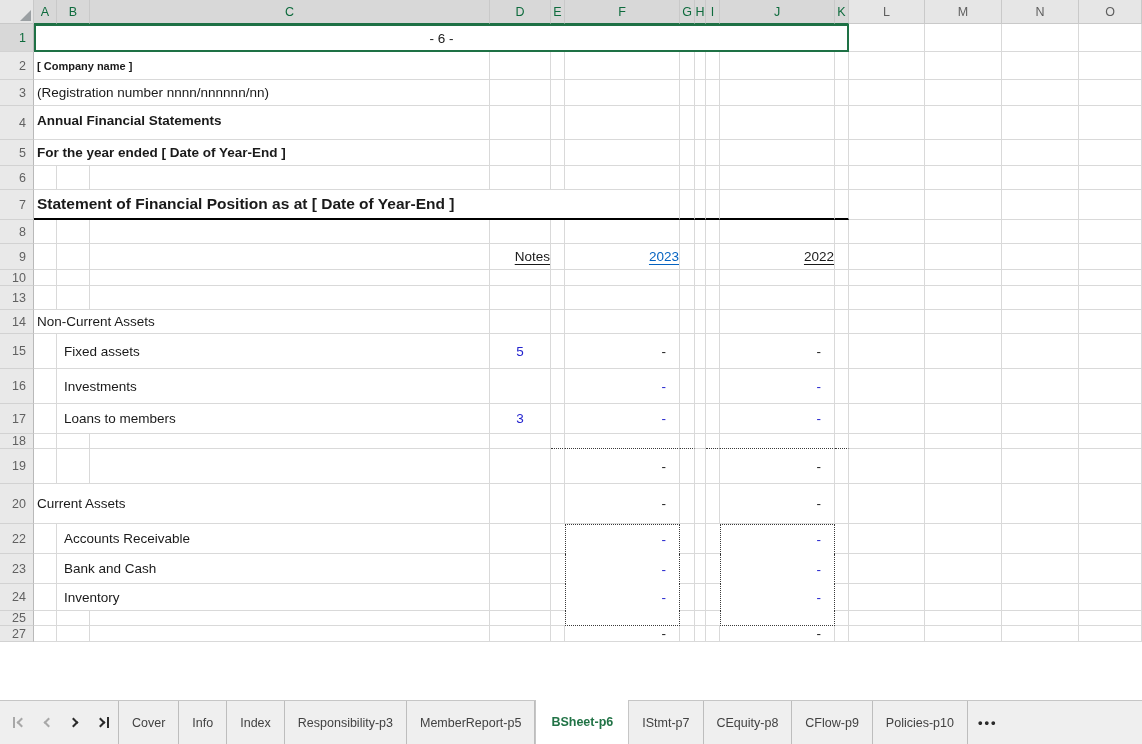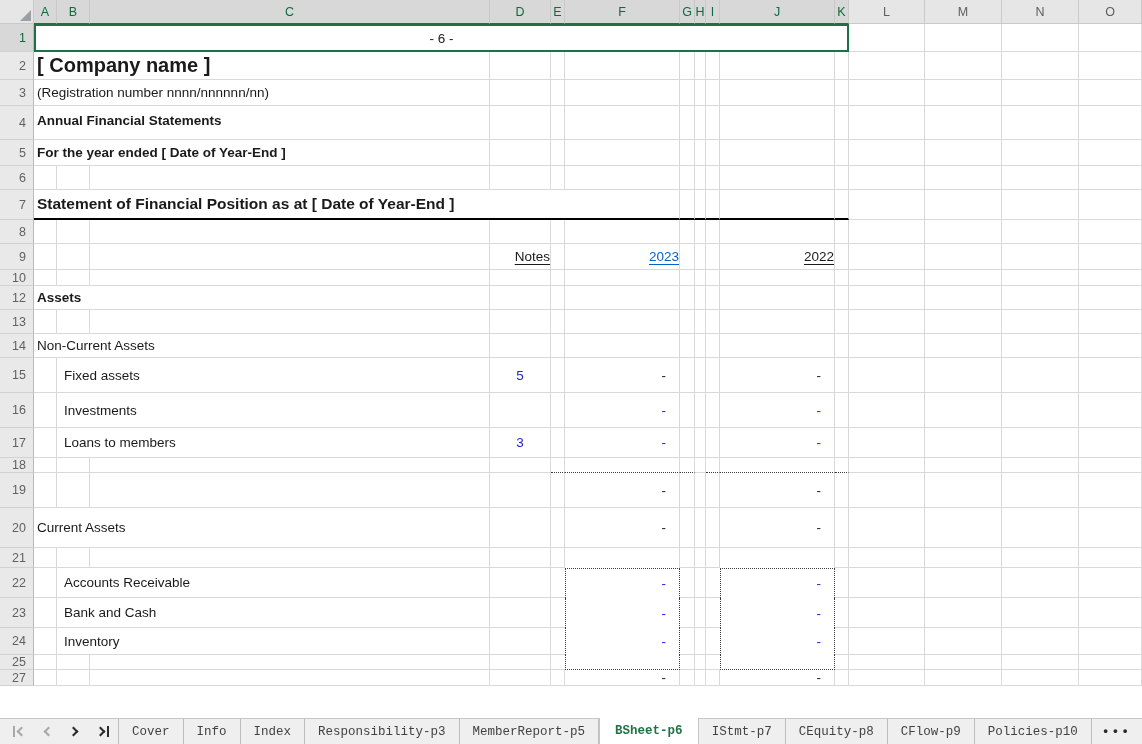--- a/index.html
+++ b/index.html
@@ -18,41 +18,41 @@
   
   td.rh { background:#E9E9E9; color:#616161; font-size:12.5px; text-align:right; padding-right:7px;
     border-right:1px solid #B9B9B9; border-bottom:1px solid #D2D2D2; overflow:visible; }
   td.rh.selrow { background:#D8D8D8; color:#0E6B3D; }
   
   td.sel { border:2px solid #1E7145; text-align:center; position:relative; overflow:visible; }
   
   .pa  { padding-left:3px; }
   .pb  { padding-left:7px; }
   .b   { font-weight:700; }
-  .big { font-size:20px; font-weight:700; }
+  .big { font-size:11px; font-weight:700; }
   .ttl { font-size:15.5px; font-weight:700; }
   .vb  { vertical-align:bottom; padding-bottom:4px; }
   .ctr { text-align:right; }
   .und { text-decoration:underline; text-underline-offset:3px; }
   .link { color:#0563C1; }
   .note { color:#2323CE; text-align:center; }
   .val  { text-align:right; padding-right:13px; }
   .vblue { color:#2323CE; }
   
   .bthick { border-bottom:2.5px solid #000 !important;margin-left:29px; }
   .dotb  { border-bottom:1px dotted #3a3a3a !important; }
   .no-r  { border-right:none !important; }
   .no-b  { border-bottom:none !important; }
   .box-l { border-left:1px dotted #3a3a3a; }
   .box-r { border-right:1px dotted #3a3a3a !important; }
   .box-t { border-top:1px dotted #3a3a3a; }
   .box-b { border-bottom:1px dotted #3a3a3a !important; }
   
-  .tabstrip { position:absolute; left:0; bottom:0; width:1142px; height:26px; background:#EFEFEF;
-    border-top:1px solid #C6C6C6; display:flex; align-items:stretch;font-family:Liberation Mono, monospace; }
+  .tabstrip { position:absolute; left:0; bottom:0; width:1142px; height:44px; background:#EFEFEF;
+    border-top:1px solid #C6C6C6; display:flex; align-items:stretch; }
   .navzone { display:flex; align-items:center; width:118px; padding-left:8px; gap:6px; flex:0 0 auto; }
   .navbtn { width:22px; height:22px; display:flex; align-items:center; justify-content:center; cursor:default; }
   .chev { display:inline-block; width:7px; height:7px; border-top:2px solid currentColor; border-right:2px solid currentColor; }
   .chev.l { transform:rotate(-135deg); margin-left:3px; }
   .chev.r { transform:rotate(45deg); margin-right:3px; }
   .vbar { display:inline-block; width:2px; height:11px; background:currentColor; }
   .dim { color:#A8A8A8; } .dark { color:#2B2B2B; }
   .tabs { display:flex; align-items:stretch; }
   .tab { display:flex; align-items:center; padding:0 13px; font-size:12.5px; color:#424242; background:#EFEFEF;
     border-right:1px solid #BDBDBD; cursor:default; }
@@ -255,36 +255,20 @@
         <td></td>
         <td></td>
         <td></td>
         <td></td>
         <td></td>
         <td></td>
         <td></td>
         <td></td>
 </tr>
 <tr style="height:24px">
-  <td class="rh">12</td>
-  <td colspan="3" class="b pa">Assets</td>
-  <td></td>
-        <td></td>
-        <td></td>
-        <td></td>
-        <td></td>
-        <td></td>
-        <td></td>
-        <td></td>
-        <td></td>
-        <td></td>
-        <td></td>
-        <td></td>
-</tr>
-<tr style="height:24px">
   <td class="rh">13</td>
   <td></td>
         <td></td>
         <td></td>
         <td></td>
         <td></td>
         <td></td>
         <td></td>
         <td></td>
         <td></td>
@@ -401,38 +385,20 @@
 <tr style="height:40px">
   <td class="rh">20</td>
   <td colspan="3" class="pa">Current Assets</td>
   <td></td>
         <td></td>
   <td class="val">-</td>
   <td></td>
         <td></td>
         <td></td>
   <td class="val">-</td>
-  <td></td>
-        <td></td>
-        <td></td>
-        <td></td>
-        <td></td>
-</tr>
-<tr style="height:20px">
-  <td class="rh">21</td>
-  <td></td>
-        <td></td>
-        <td></td>
-        <td></td>
-        <td></td>
-  <td class="no-b"></td>
-  <td></td>
-        <td></td>
-        <td></td>
-  <td class="no-b"></td>
   <td></td>
         <td></td>
         <td></td>
         <td></td>
         <td></td>
 </tr>
 <tr style="height:30px">
   <td class="rh">22</td>
   <td></td>
   <td colspan="2" class="pb">Accounts Receivable</td>

